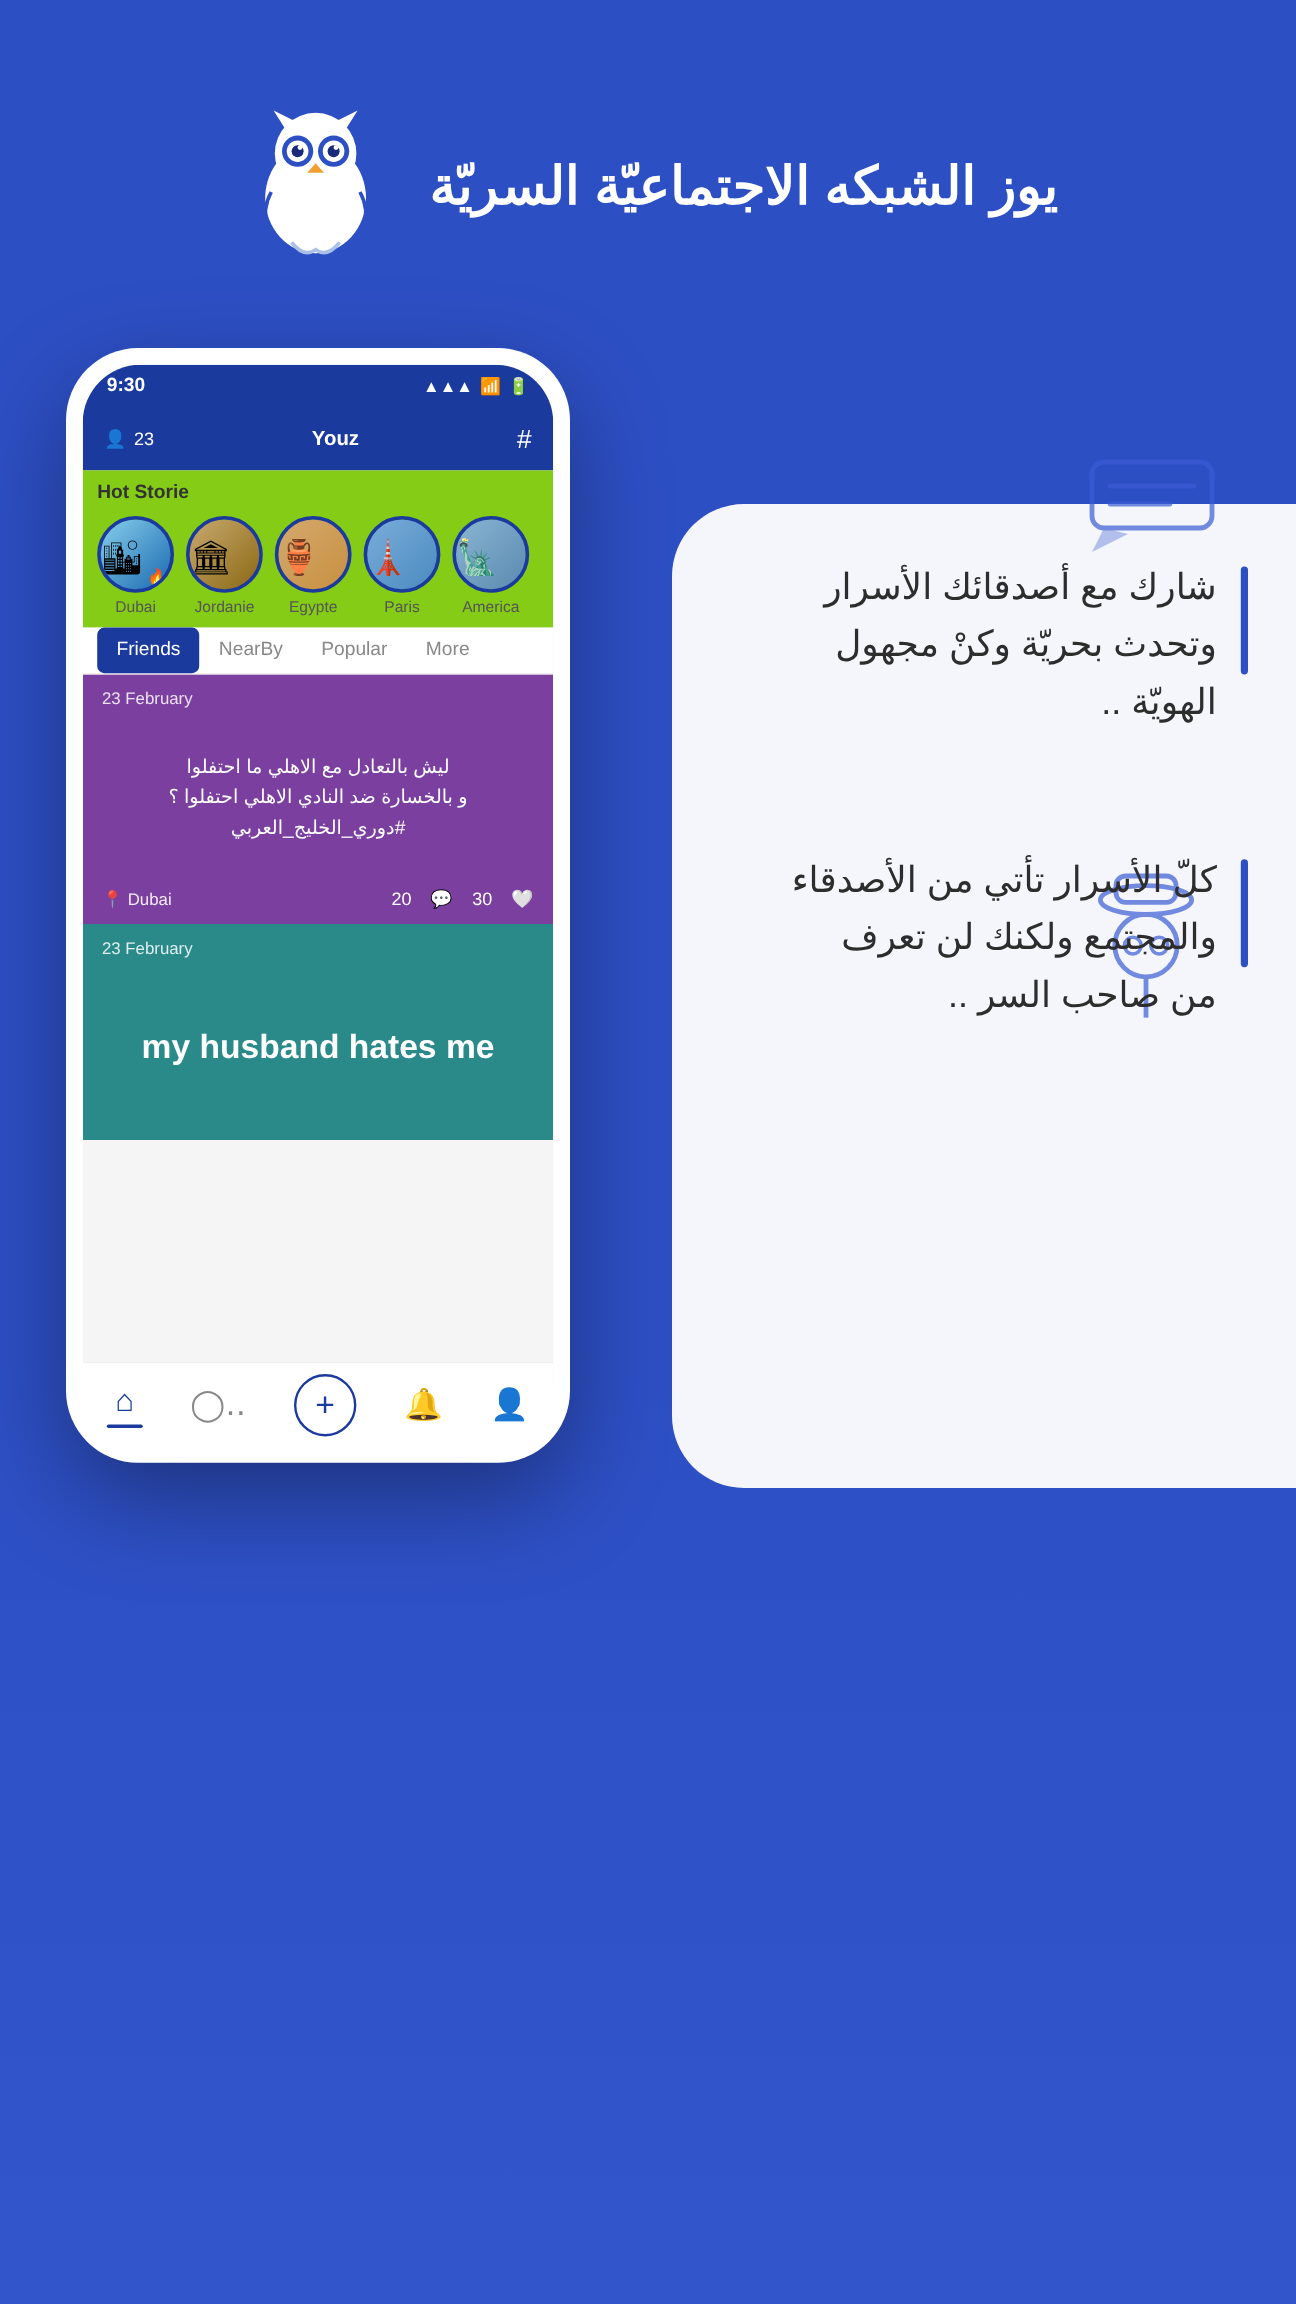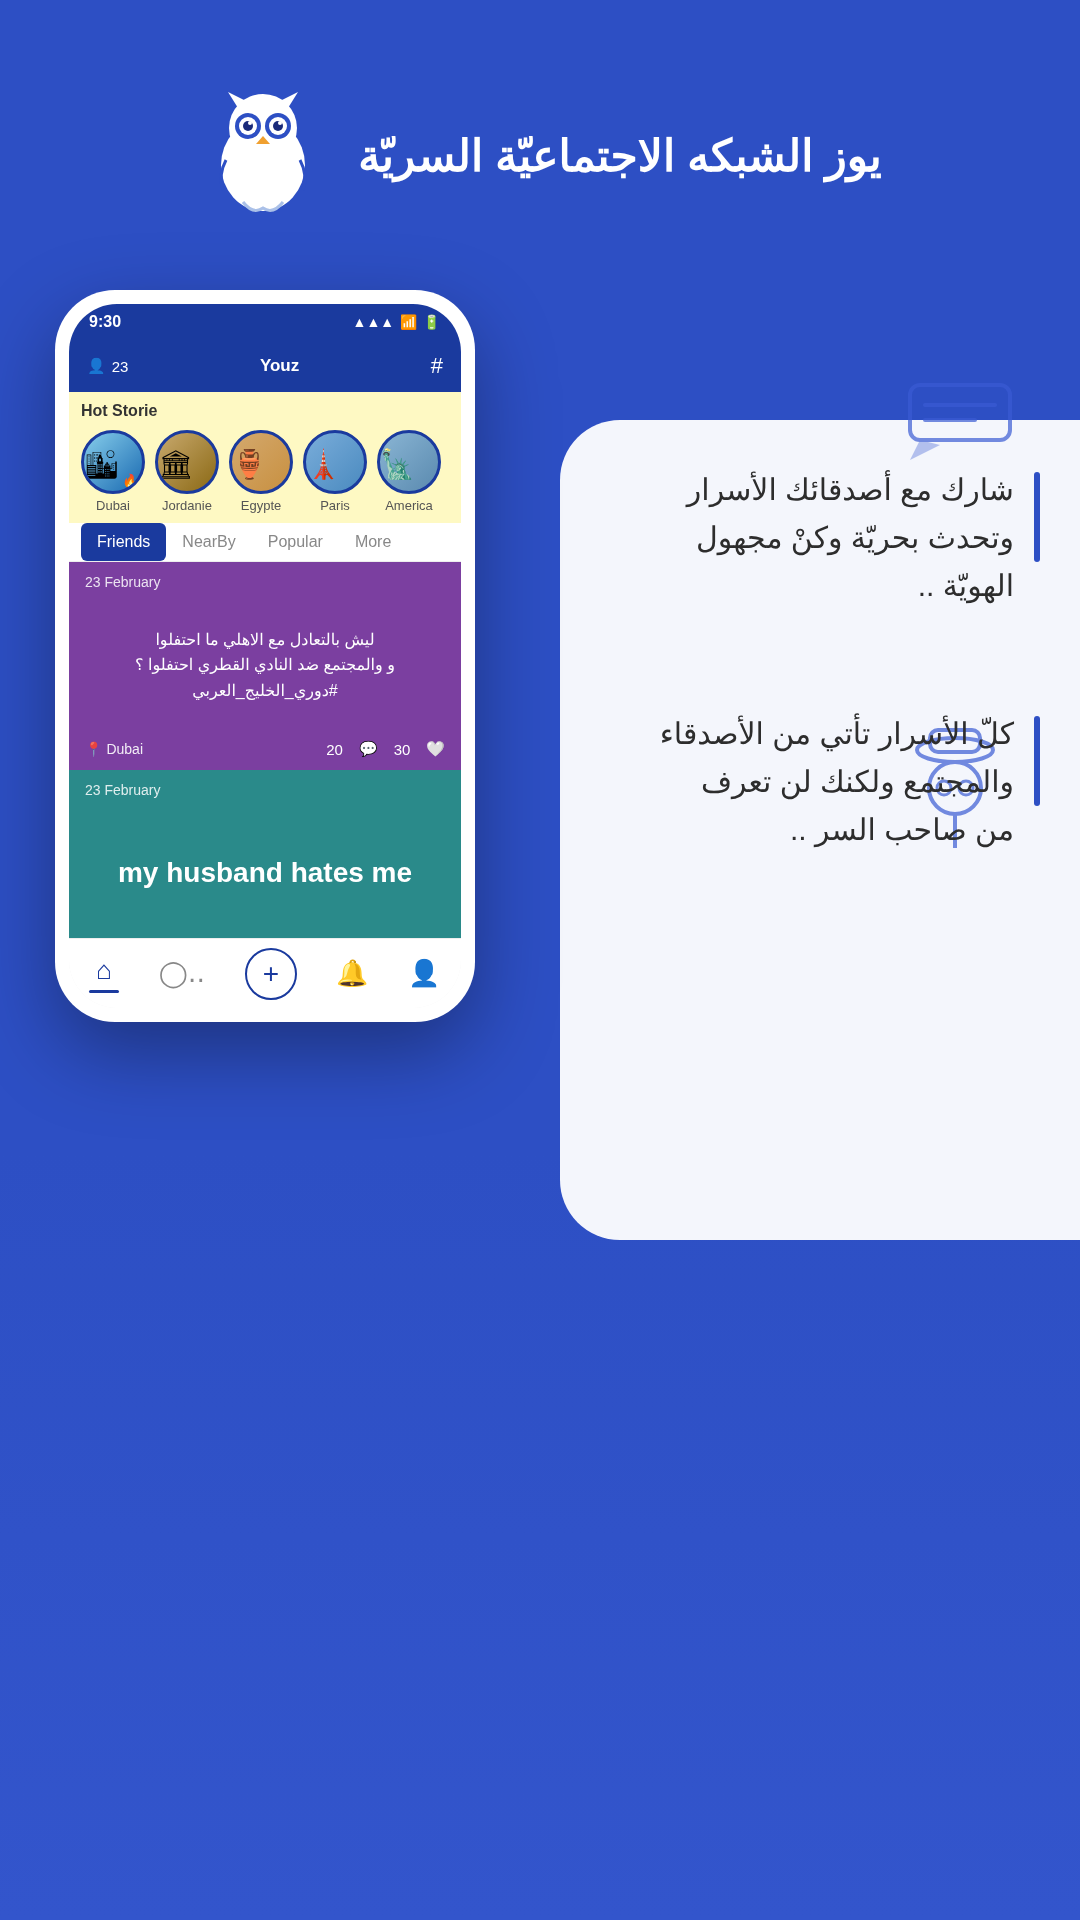--- a/index.html
+++ b/index.html
@@ -62,21 +62,21 @@
     
     .phone-container {
       position: absolute;
       left: 55px;
       top: 290px;
       z-index: 20;
     }
 
     .phone-outer {
       width: 420px;
-      height: 732px;
+      height: 929px;
       background: white;
       border-radius: 60px;
       padding: 14px;
       box-shadow: 0 30px 80px rgba(0,0,0,0.35);
       position: relative;
     }
 
     .phone-inner {
       width: 100%;
       height: 100%;
@@ -107,21 +107,21 @@
       justify-content: space-between;
       padding: 10px 18px;
       height: 52px;
     }
     .app-header-left { display: flex; align-items: center; gap: 6px; color: white; font-size: 15px; }
     .app-header-title { color: white; font-size: 17px; font-weight: 700; }
     .app-header-right { color: white; font-size: 22px; }
 
     
     .hot-stories-section {
-      background: #fef9c3;
+      background: #84cc16;
       padding: 10px 12px;
     }
     .hot-stories-title { font-size: 16px; font-weight: 600; color: #333; margin-bottom: 10px; }
     .stories-row { display: flex; gap: 10px; align-items: flex-start; }
     .story-item { display: flex; flex-direction: column; align-items: center; gap: 4px; }
     .story-circle {
       width: 64px;
       height: 64px;
       border-radius: 50%;
       border: 3px solid #1a3a9e;
@@ -475,21 +475,21 @@
           <div class="tab-item">Popular</div>
           <div class="tab-item">More</div>
         </div>
 
         <div class="posts-area">
 
           <div class="post-card-purple">
             <div class="post-date">23 February</div>
             <div class="post-content">
               <p class="post-text" style="white-space:pre-line;">ليش بالتعادل مع الاهلي ما احتفلوا
-و والمجتمع ضد النادي القطري احتفلوا ؟
+و بالخسارة ضد النادي الاهلي احتفلوا ؟
 #دوري_الخليج_العربي</p>
             </div>
             <div class="post-footer">
               <div class="post-location">
                 <span>📍</span>
                 <span>Dubai</span>
               </div>
               <div class="post-actions">
                 <span>20</span>
                 <span>💬</span>

